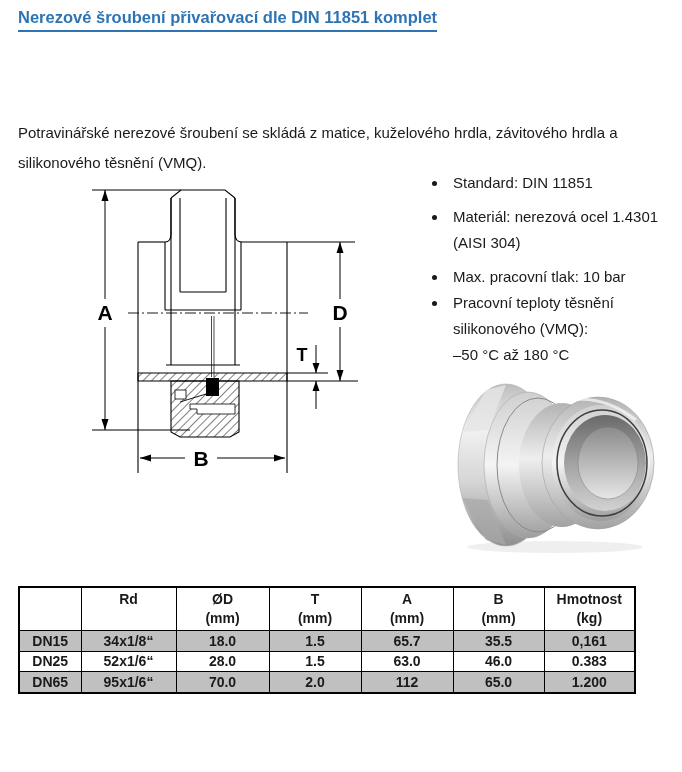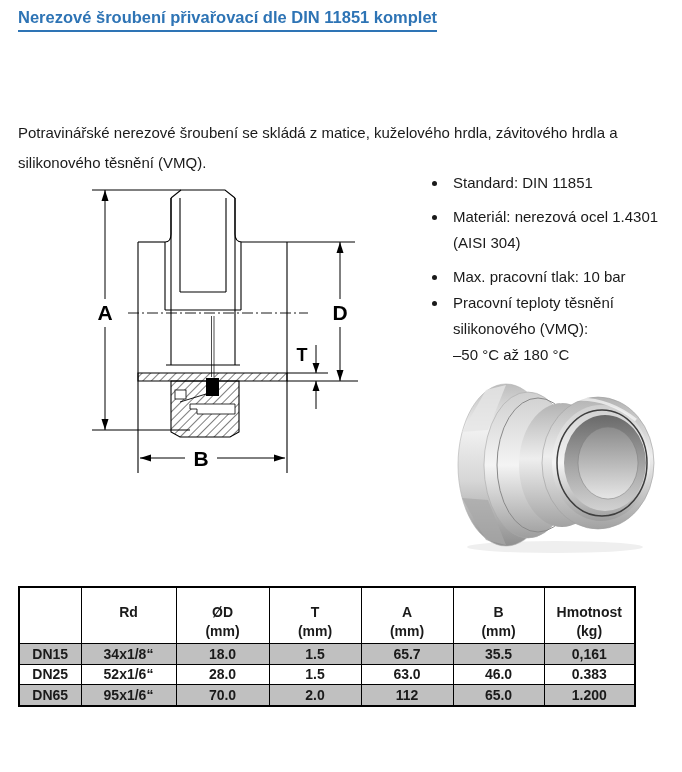--- a/index.html
+++ b/index.html
@@ -31,21 +31,21 @@
     position:absolute;left:18px;top:586px;width:616px;
     border-collapse:collapse;table-layout:fixed;
     font-size:14px;border:2px solid #000;
   }
   table.spec th,table.spec td{
     border:1.5px solid #000;text-align:center;padding:0;overflow:hidden;
     font-family:"Liberation Sans",sans-serif;
   }
   table.spec thead th{
     font-weight:bold;height:40px;line-height:19px;vertical-align:top;
-    padding-top:15px;background:#fff;
+    padding-top:2px;background:#fff;
   }
   table.spec tbody td{height:19.5px;background:#fff;font-weight:bold;}
   table.spec tbody tr:nth-of-type(odd) td{background:#c0c0c0;}
 </style>
 </head>
 <body>
 
 <div class="title">Nerezové šroubení přivařovací dle DIN 11851 komplet</div>
 
 <div class="intro">Potravinářské nerezové šroubení se skládá z matice, kuželového hrdla, závitového hrdla a silikonového těsnění (VMQ).</div>

